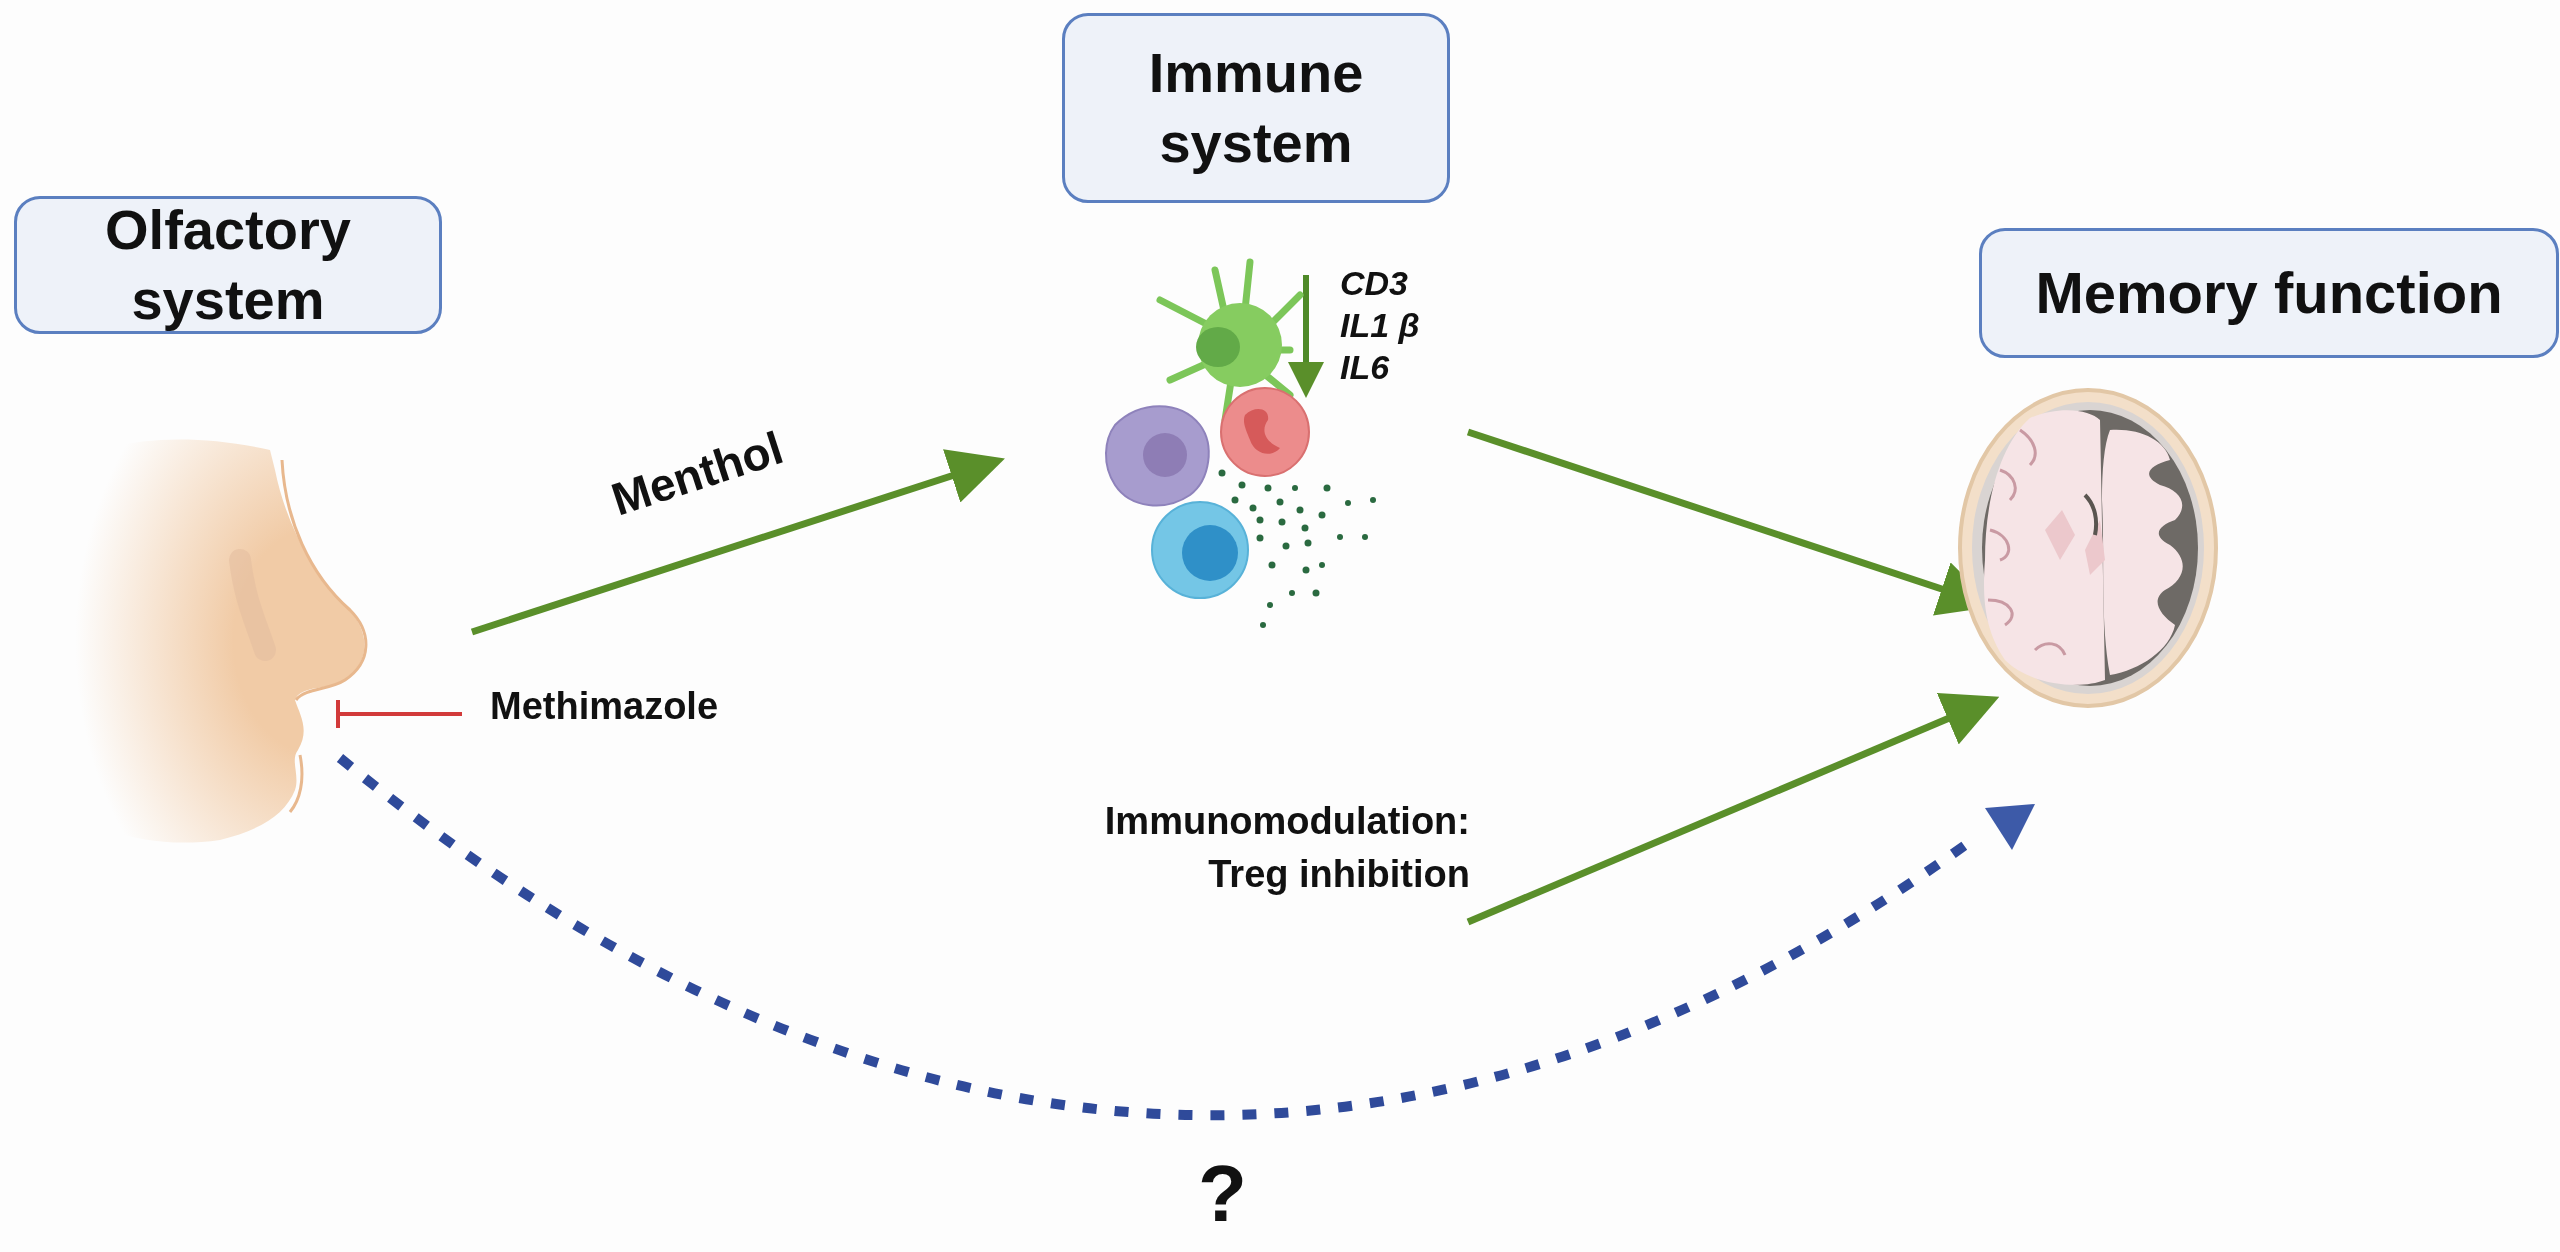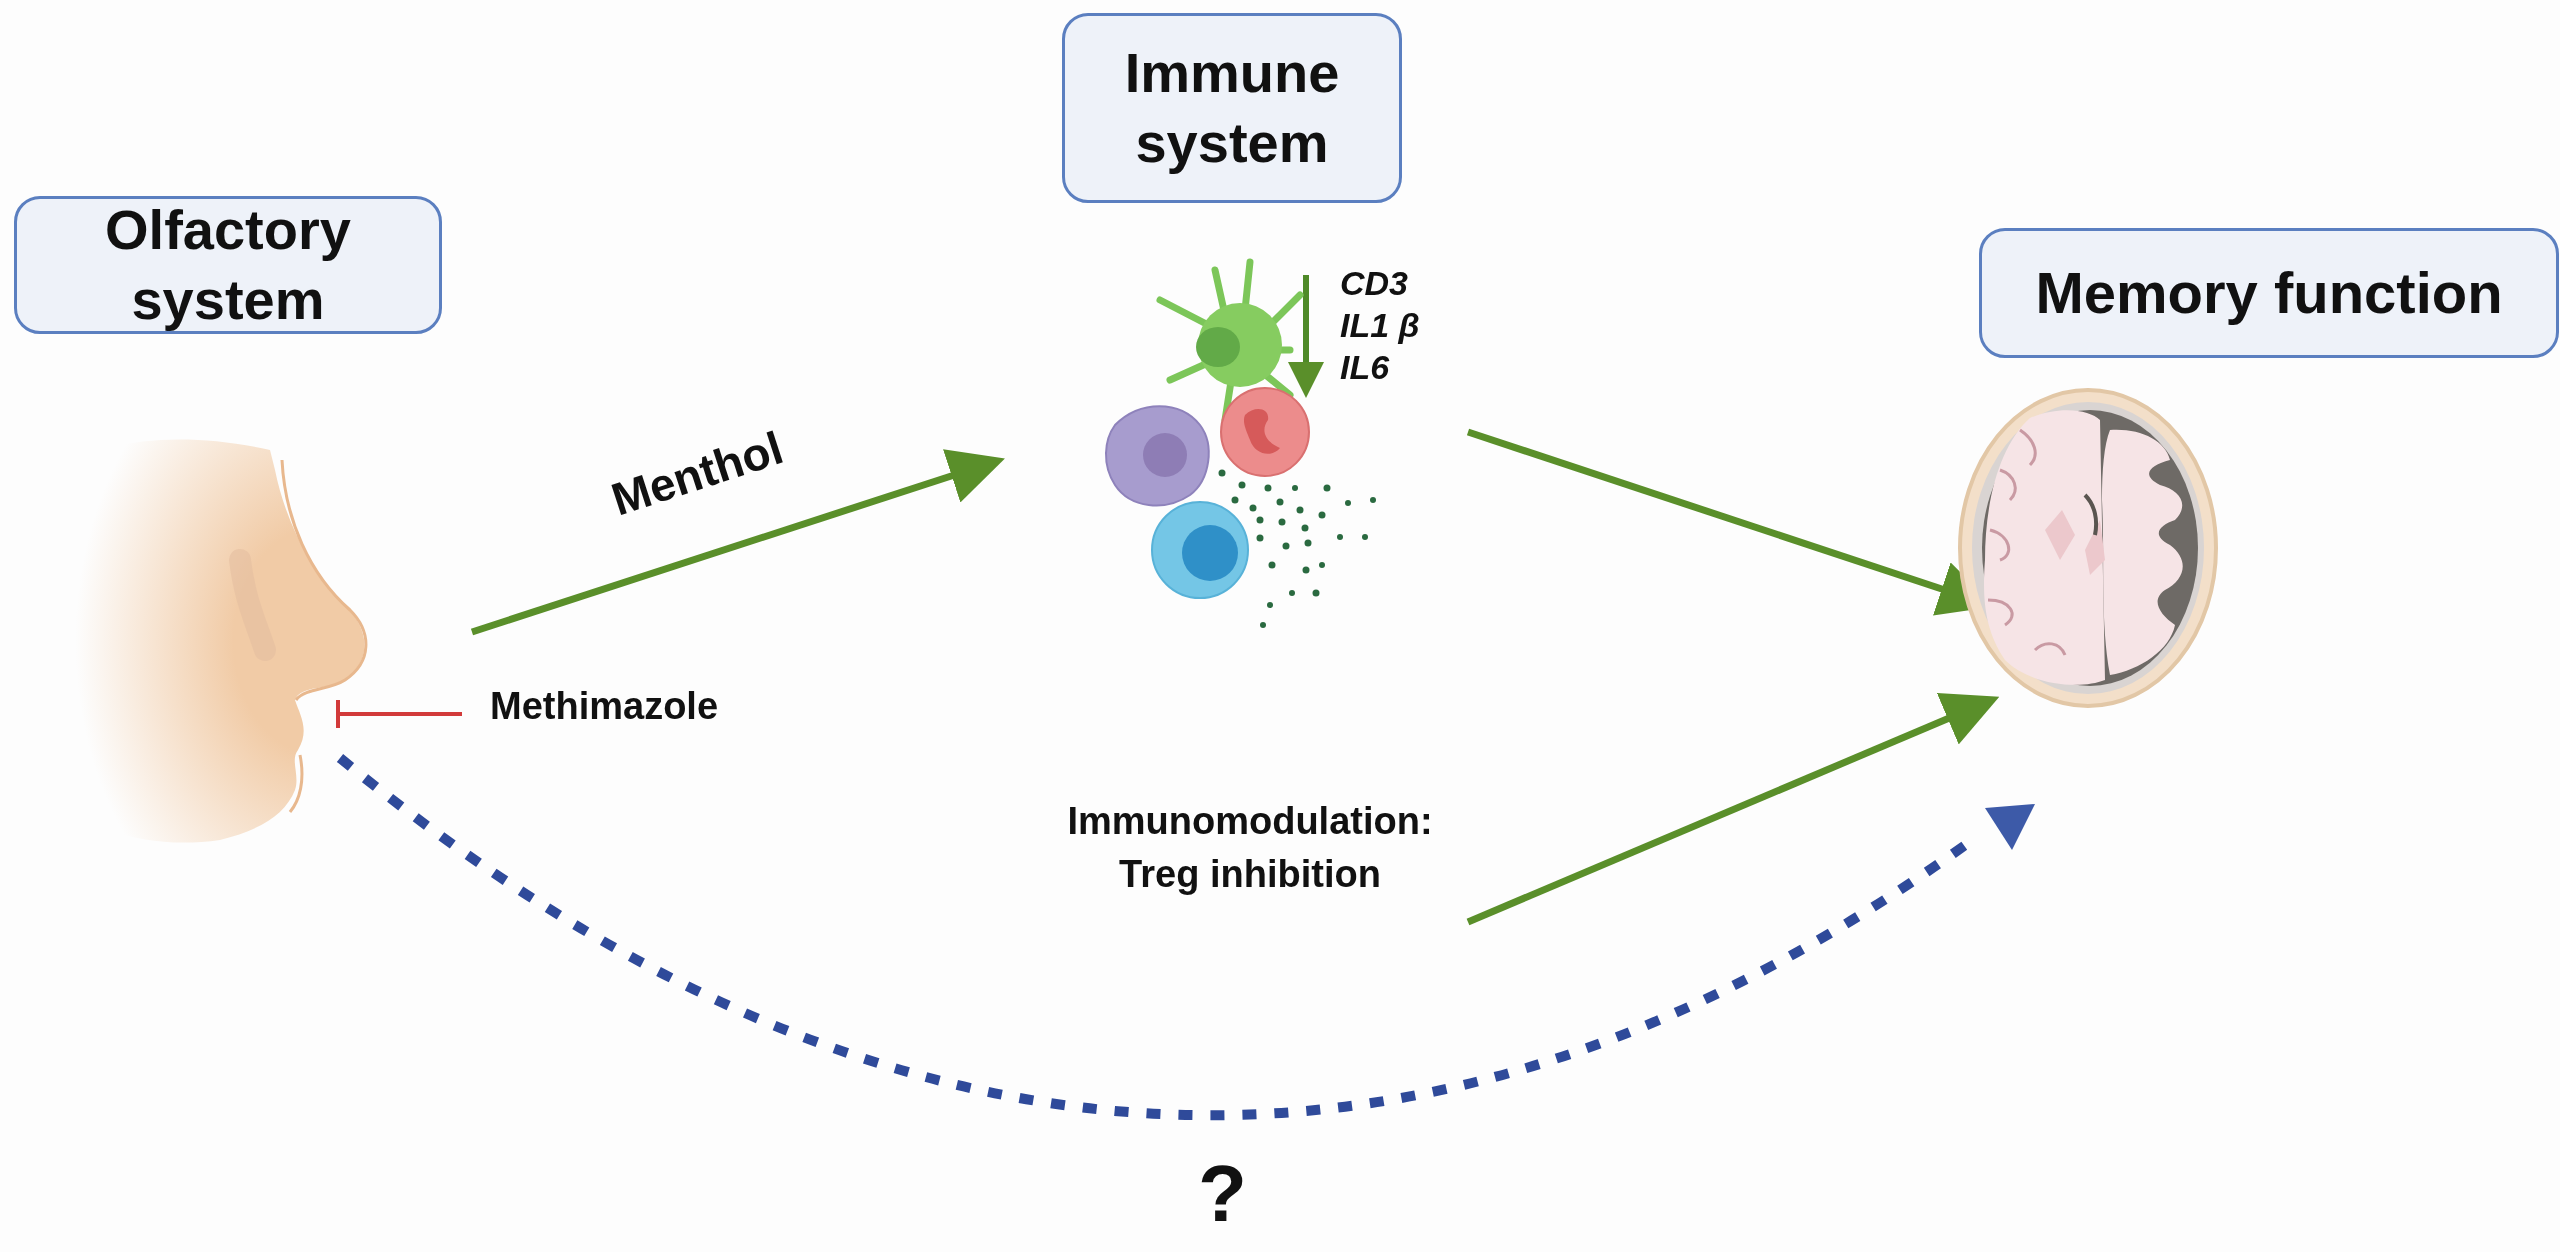--- a/index.html
+++ b/index.html
@@ -2,21 +2,21 @@
 <html><head>
 <meta charset="utf-8">
 <style>
   html, body { margin:0; padding:0; }
   body { width:2560px; height:1252px; background:#fdfdfd; position:relative; overflow:hidden;
          font-family:"Liberation Sans", "DejaVu Sans", sans-serif; color:#111; }
   .box { position:absolute; border:3px solid #5b7fc0; border-radius:26px; background:#eef2f9;
          display:flex; align-items:center; justify-content:center; text-align:center;
          font-weight:bold; font-size:56px; line-height:1.25; box-sizing:border-box; }
   #box-olf { left:14px; top:196px; width:428px; height:138px; }
-  #box-imm { left:1062px; top:13px; width:340px; height:190px; }
+  #box-imm { left:1062px; top:13px; width:388px; height:190px; }
   #box-mem { left:1969px; top:228px; width:580px; height:130px; font-size:58px;margin-left:10px; }
   .txt { position:absolute; font-weight:bold; white-space:nowrap; }
   svg.layer { position:absolute; left:0; top:0; }
 </style>
 </head>
 <body>
 
 <div class="box" id="box-olf">
   <div>
       <div>Olfactory</div>
@@ -149,18 +149,18 @@
 
 <div class="txt" style="left:605px; top:475px; font-size:46px; transform:rotate(-18deg); transform-origin:left top;">Menthol</div>
 <div class="txt" style="left:490px; top:685px; font-size:38px;">Methimazole</div>
 
 <div style="position:absolute; left:1340px; top:262px; font-weight:bold; font-size:34px; line-height:42px;font-style:italic;">
   <div>CD3</div>
   <div>IL1 β</div>
   <div>IL6</div>
 </div>
 
-<div style="position:absolute; left:1030px; top:795px; width:440px; text-align:center; font-weight:bold; font-size:38px; line-height:53px;">
+<div style="position:absolute; left:1030px; top:795px; width:440px; text-align:right; font-weight:bold; font-size:38px; line-height:53px;">
   <div>Immunomodulation:</div>
   <div>Treg inhibition</div>
 </div>
 
 <div class="txt" style="left:1198px; top:1148px; font-size:80px;">?</div>
 
 </body></html>

